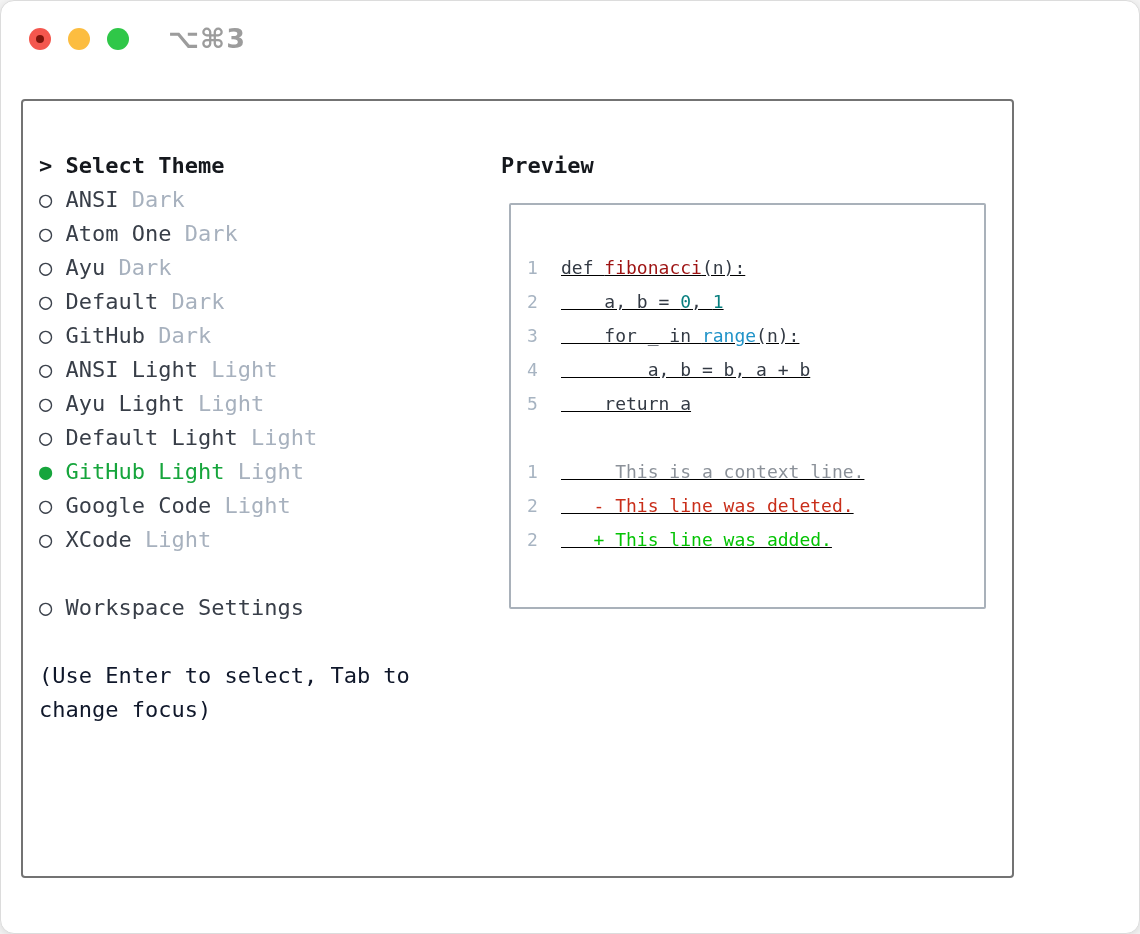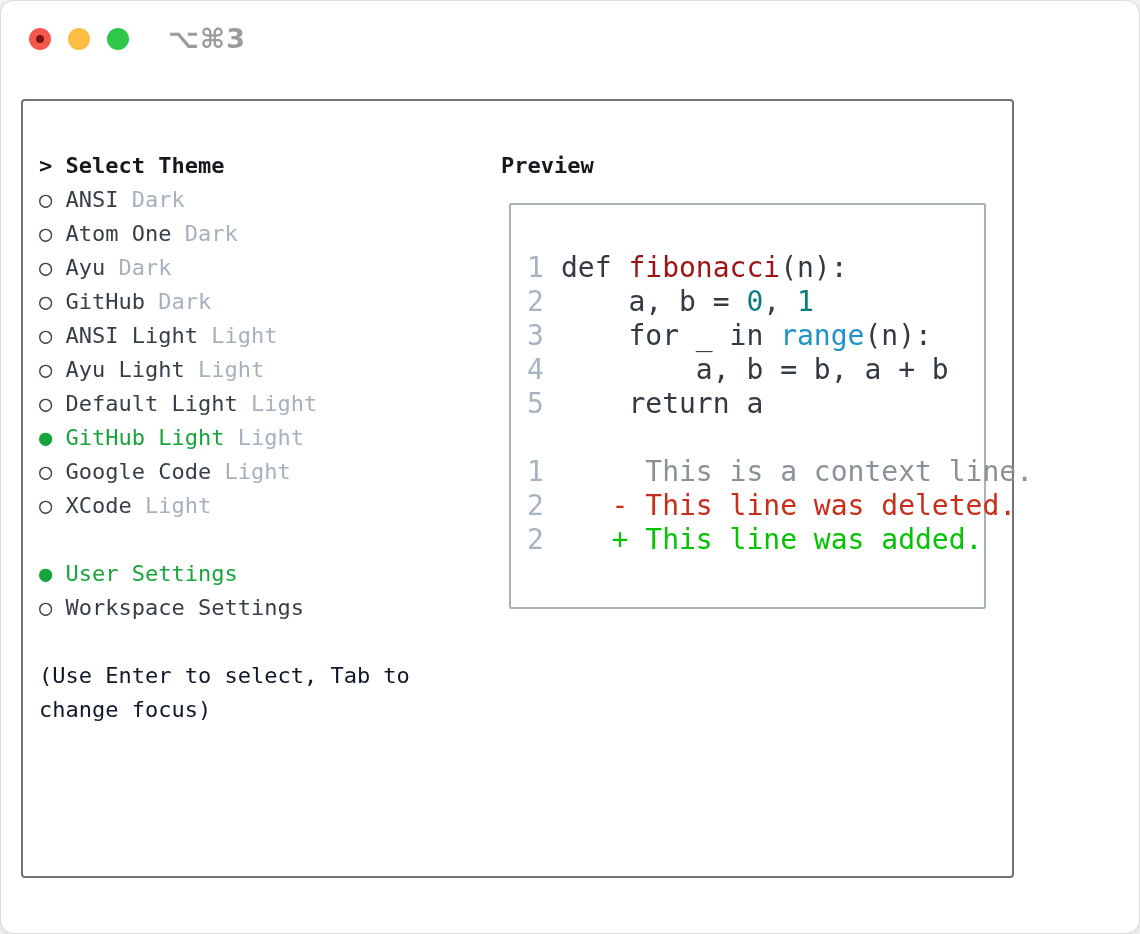--- a/index.html
+++ b/index.html
@@ -41,21 +41,21 @@
   .name.sel { color:#16a53c; }
   .variant { color:#a7b1be; }
   .hint { color:#0f172a; }
   
   .preview-label { position:absolute; left:478px; top:48px; height:34px; line-height:34px;
     font-size:22px; font-weight:bold; color:#15181d; }
   .preview-box {
     position:absolute; left:486px; top:102px; width:477px; height:406px;
     border:2px solid #a9b1ba; border-radius:2px; background:#fff;
   }
-  .code { position:absolute; left:16px; top:46px; font-size:28px; }
+  .code { position:absolute; left:16px; top:46px; font-size:18px;text-decoration:underline; }
   .num { display:inline-block; width:34px; color:#a7b4c2; }
   .c-code    { color:#333a44; }
   .c-title   { color:#9e1313; }
   .c-number  { color:#087f7f; }
   .c-builtin { color:#2093c8; }
   .c-context { color:#8b9199; }
   .c-deleted { color:#c92e1a; }
   .c-added   { color:#03c303; }
 </style>
 </head>
@@ -72,31 +72,31 @@
     </div>
 
     <div class="main-box">
 
       <div class="list">
         <div class="row"><span class="cursor">&gt;</span><span> </span><span class="hdr">Select Theme</span></div>
         <div id="theme-list">
             <div class="row"><span class="marker">○</span><span> </span><span class="name">ANSI</span><span> </span><span class="variant">Dark</span></div>
             <div class="row"><span class="marker">○</span><span> </span><span class="name">Atom One</span><span> </span><span class="variant">Dark</span></div>
             <div class="row"><span class="marker">○</span><span> </span><span class="name">Ayu</span><span> </span><span class="variant">Dark</span></div>
+            <div class="row"><span class="marker">○</span><span> </span><span class="name">Default</span><span> </span><span class="variant">Dark</span></div>
             <div class="row"><span class="marker">○</span><span> </span><span class="name">GitHub</span><span> </span><span class="variant">Dark</span></div>
             <div class="row"><span class="marker">○</span><span> </span><span class="name">ANSI Light</span><span> </span><span class="variant">Light</span></div>
             <div class="row"><span class="marker">○</span><span> </span><span class="name">Ayu Light</span><span> </span><span class="variant">Light</span></div>
             <div class="row"><span class="marker">○</span><span> </span><span class="name">Default Light</span><span> </span><span class="variant">Light</span></div>
             <div class="row"><span class="marker sel">●</span><span> </span><span class="name sel">GitHub Light</span><span> </span><span class="variant">Light</span></div>
             <div class="row"><span class="marker">○</span><span> </span><span class="name">Google Code</span><span> </span><span class="variant">Light</span></div>
             <div class="row"><span class="marker">○</span><span> </span><span class="name">XCode</span><span> </span><span class="variant">Light</span></div>
           </div>
         <div class="spacer"></div>
         <div id="apply-to-list">
-            <div class="row"><span class="marker sel">●</span><span> </span><span class="name sel">User Settings</span></div>
             <div class="row"><span class="marker">○</span><span> </span><span class="name">Workspace Settings</span></div>
           </div>
         <div class="spacer"></div>
         <div id="hint-block">
             <div class="row hint">(Use Enter to select, Tab to</div>
             <div class="row hint">change focus)</div>
           </div>
       </div>
 
       <div class="preview-label">Preview</div>

